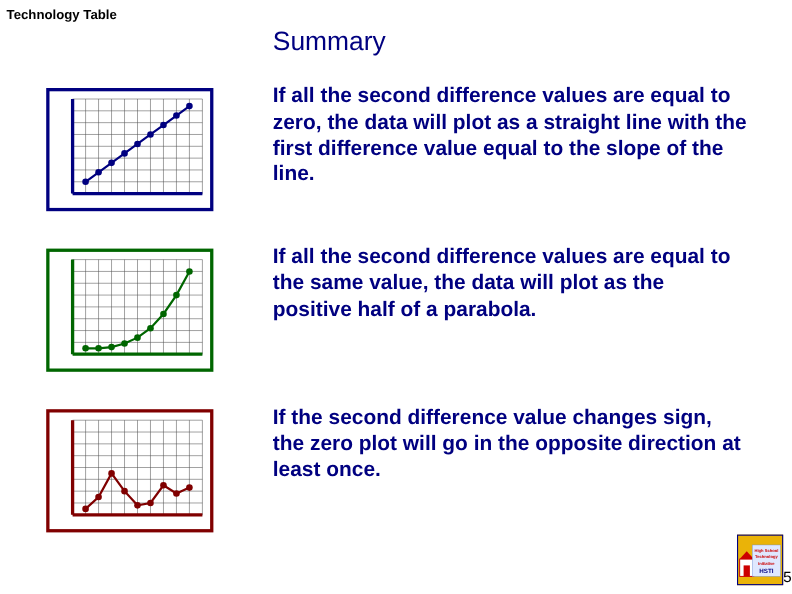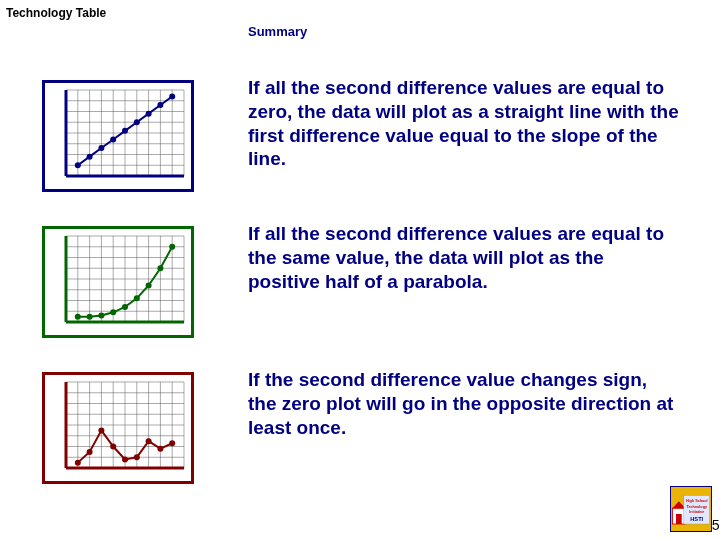--- a/index.html
+++ b/index.html
@@ -18,22 +18,22 @@
     top: 6px;
     font-size: 12px;
     font-weight: bold;
     color: #000;
     line-height: 1.25;
   }
   .header-title {
     position: absolute;
     left: 248px;
     top: 24px;
-    font-size: 13px;
-    font-weight: bold;
+    font-size: 24px;
+    font-weight: normal;
     color: #000080;
   }
   .row {
     position: absolute;
     left: 0;
     width: 720px;
   }
   .row1 { top: 72px; }
   .row2 { top: 218px; }
   .row3 { top: 364px; }

